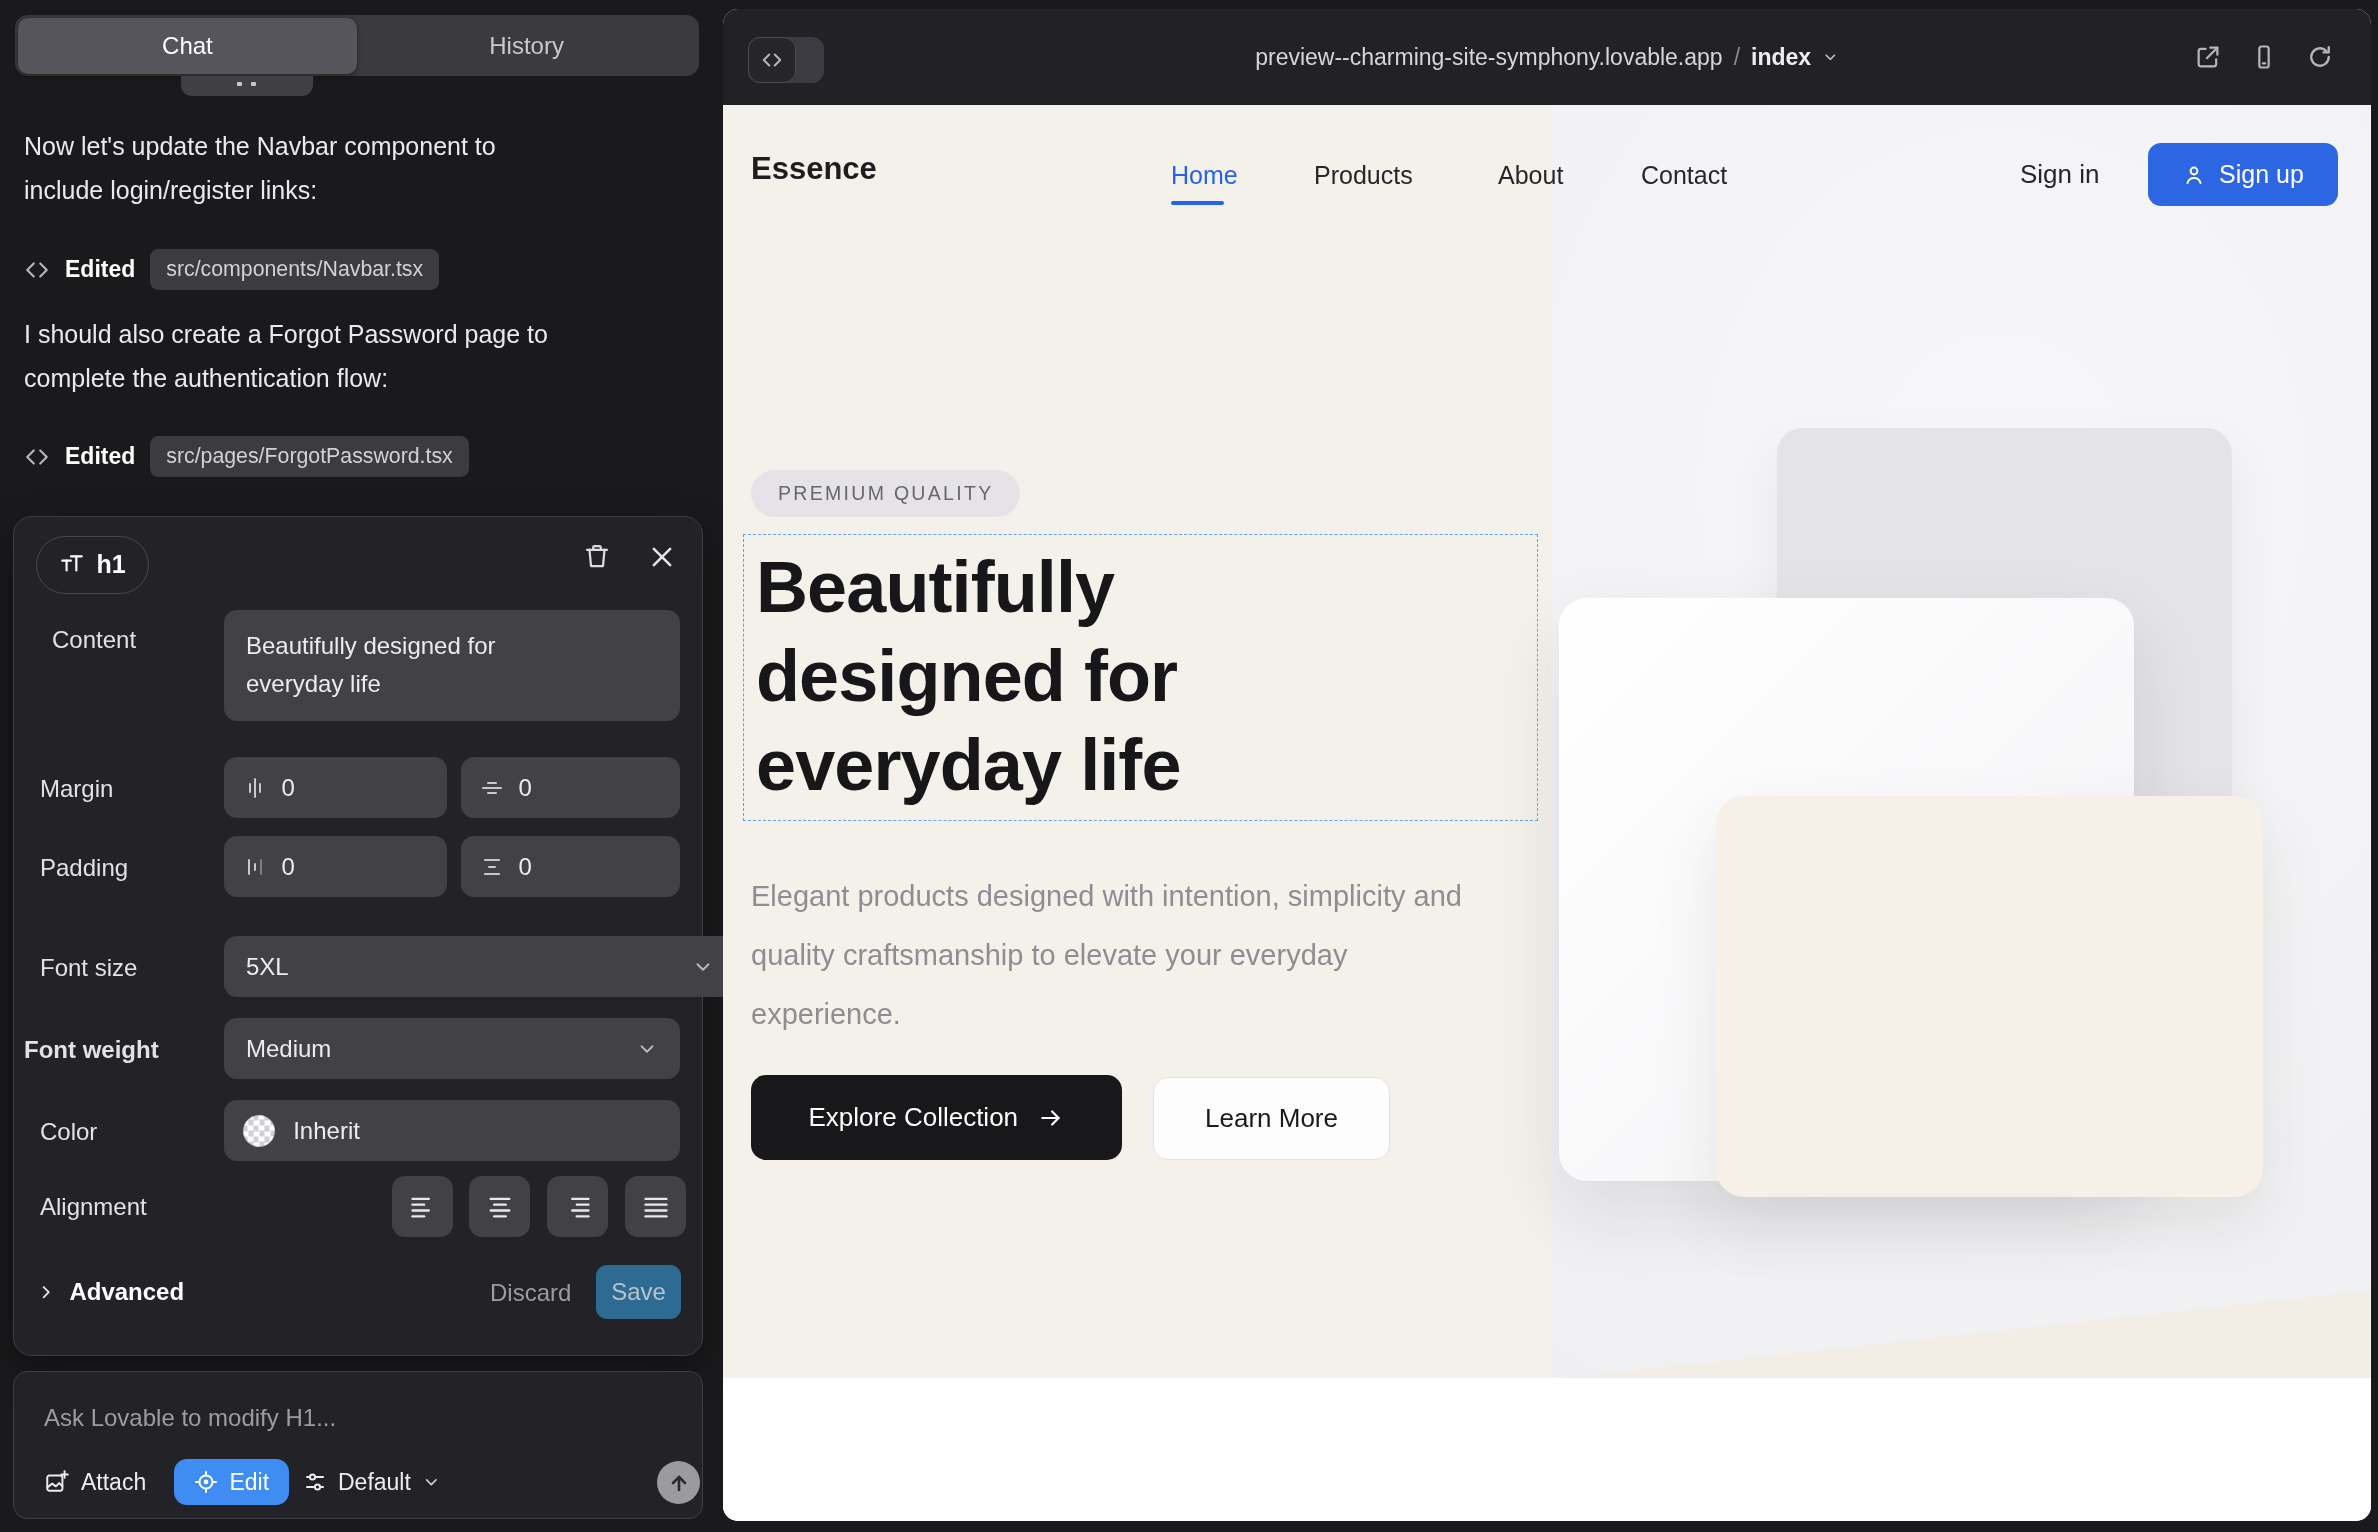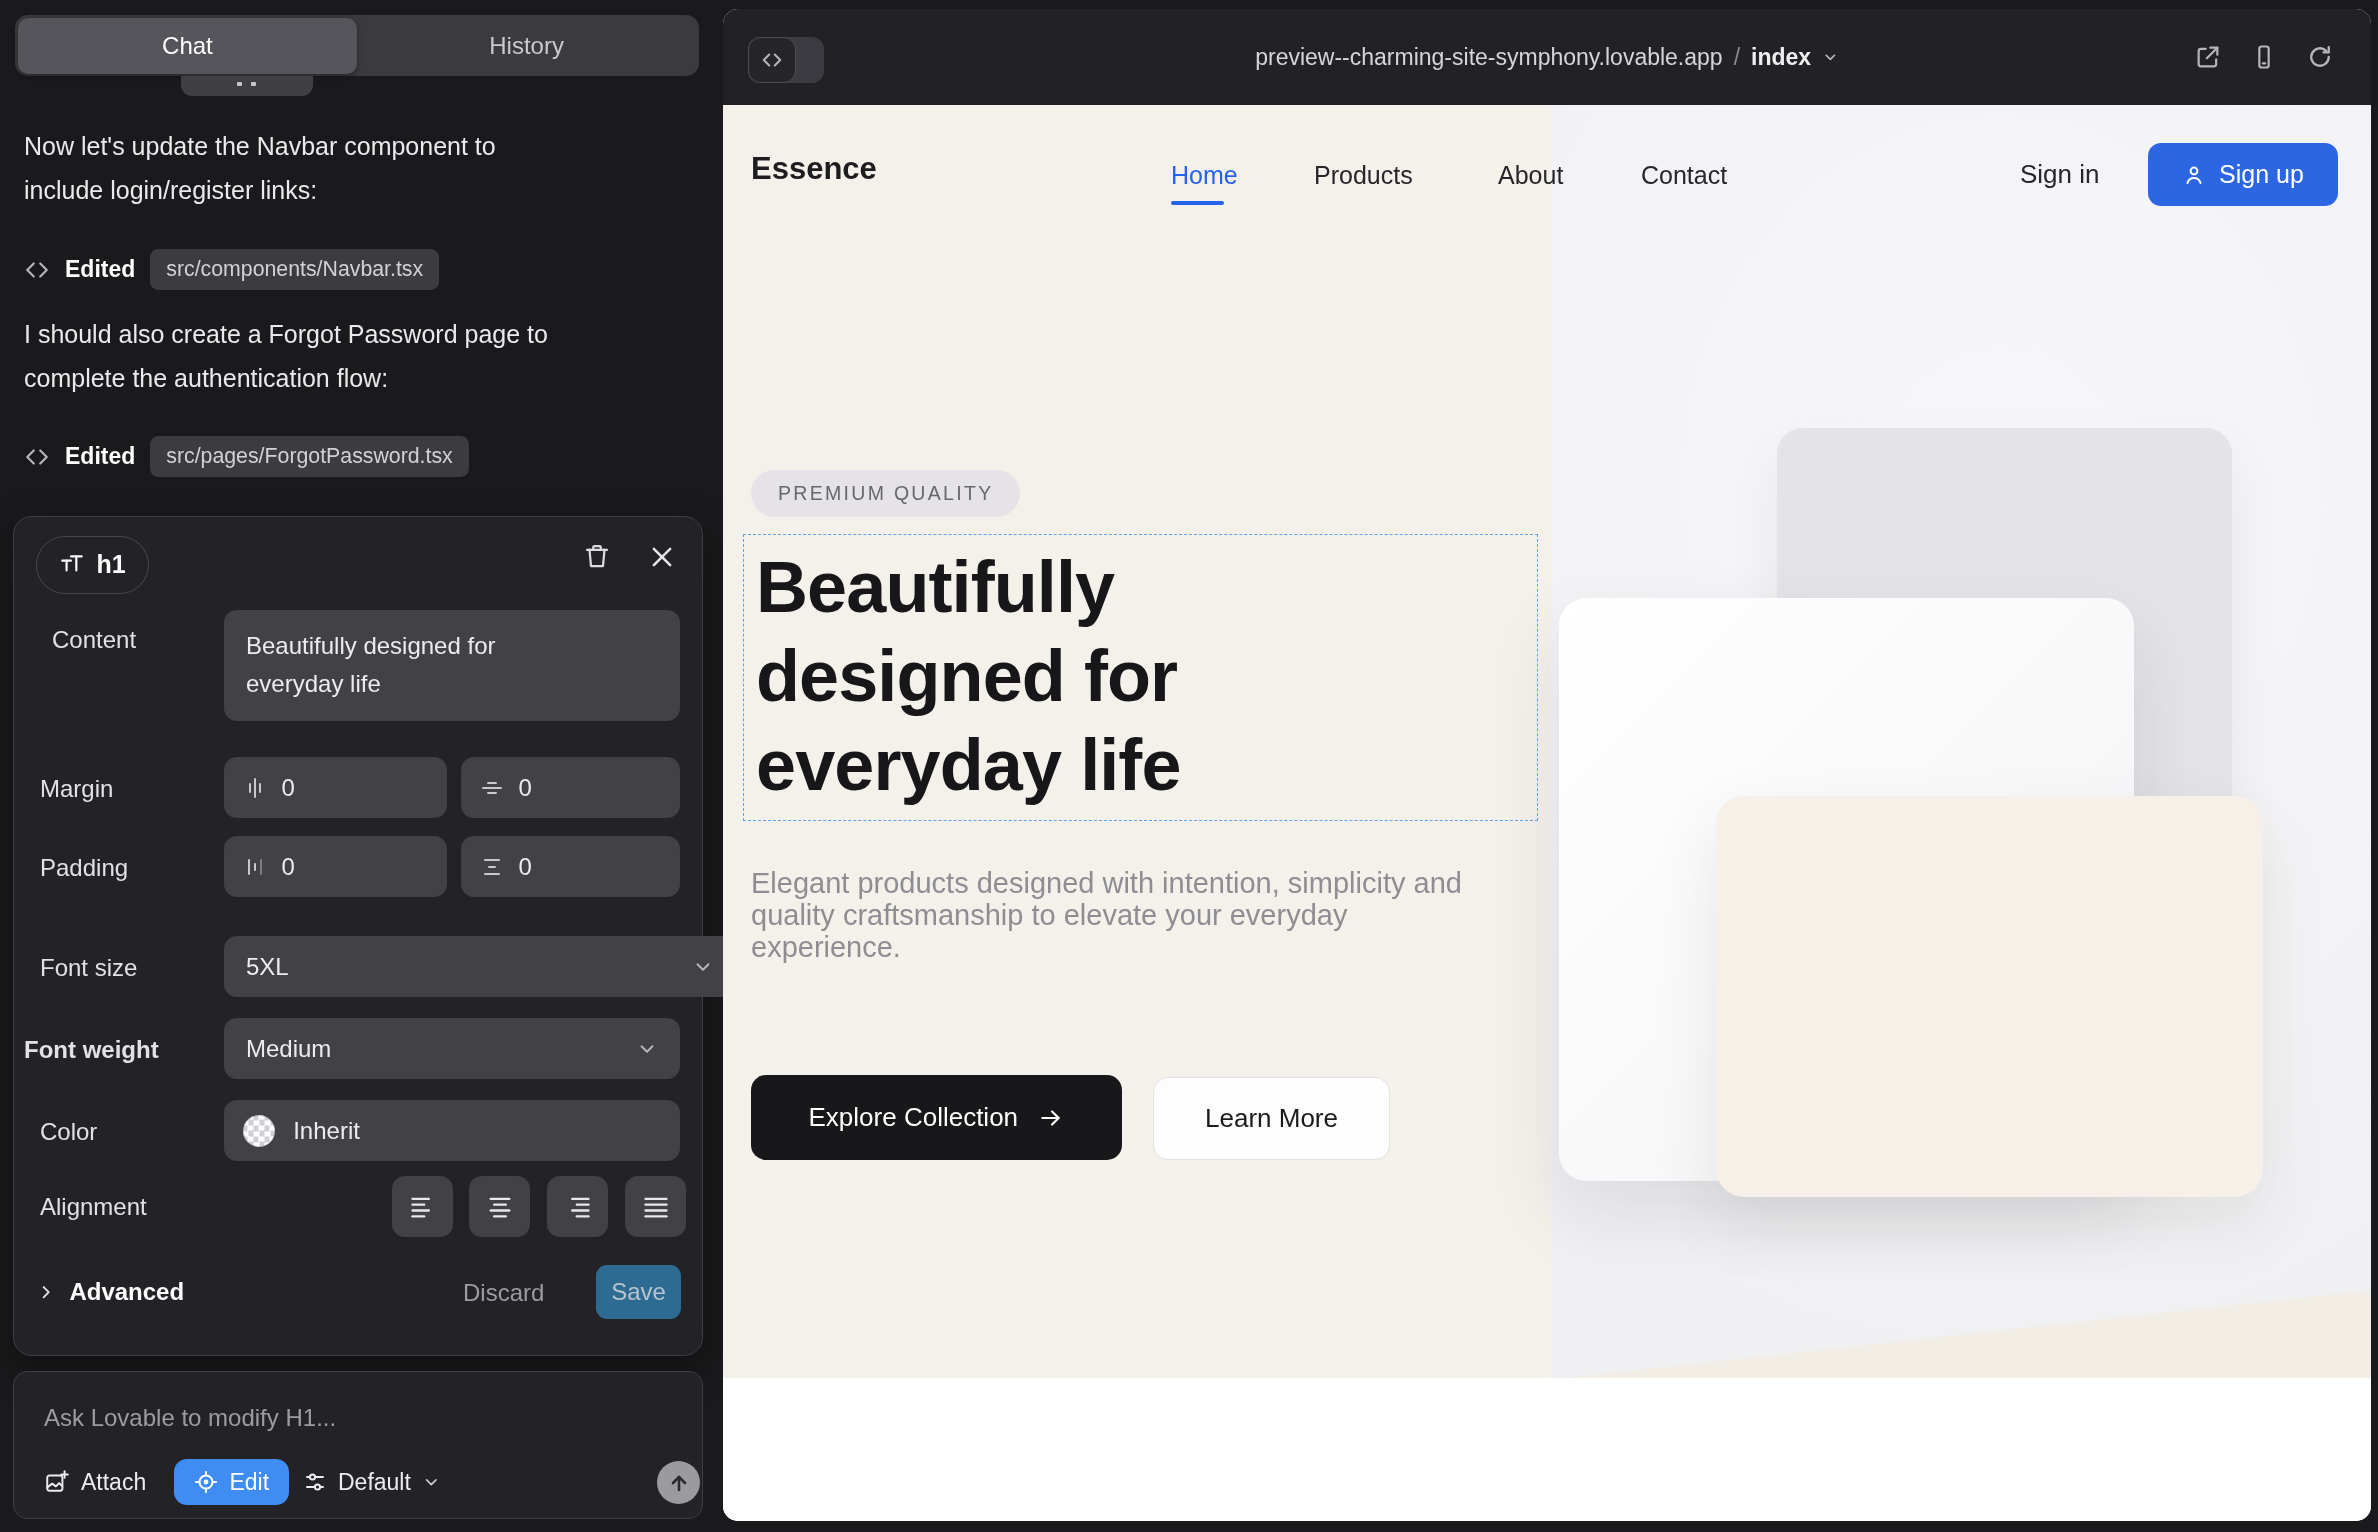--- a/index.html
+++ b/index.html
@@ -82,21 +82,21 @@
   .brand { color:#1d1d1f; font-size:31px; font-weight:700; }
   .navlink { font-size:25px; color:#27272a; }
   .navlink.active { color:#2563eb; }
   .nav-underline { position:absolute; background:#2563eb; height:3.7px; border-radius:1.9px; }
   .signup { width:190px; height:63px; background:#2d66e3; border-radius:13px; color:#ffffff;
     display:flex; align-items:center; justify-content:center; gap:13px; font-size:25px; font-weight:500; }
   .badge { height:47px; padding:0 27px; background:#e5e3e7; border-radius:24px; color:#67676d;
     font-size:19.5px; letter-spacing:2.3px; display:inline-flex; align-items:center; font-weight:500; }
   .selbox { width:795px; height:287px; border:1.9px dashed #5ea3e6; }
   .h1 { width:612px; font-size:72px; line-height:89px; font-weight:600; color:#17171a; letter-spacing:-0.9px; }
-  .para { width:751px; font-size:29px; line-height:32px; color:#8d8d92; }
+  .para { width:751px; font-size:29px; line-height:59px; color:#8d8d92; }
   .cta-dark { width:371px; height:85px; background:#18181b; border-radius:15px; color:#ffffff;
     font-size:26px; display:flex; align-items:center; justify-content:center; gap:20.4px; }
   .cta-light { width:237px; height:83px; background:#fdfdfd; border:1.9px solid #e4e2de;
     border-radius:15px; color:#1b1b1e; font-size:26px; display:flex; align-items:center; justify-content:center; }
   .shape { position:absolute; }
   .shape-gray { left:1054px; top:323px; width:455px; height:519px; border-radius:26px;
     background:#e4e3e7; box-shadow:0 23px 56px rgba(20,20,40,.06); }
   .shape-white { left:836px; top:493px; width:575px; height:583px; border-radius:28px;
     background:linear-gradient(135deg,#ffffff 0%,#f3f3f6 100%); box-shadow:0 32px 74px rgba(30,30,60,.10); }
   .shape-cream { left:993px; top:691px; width:547px; height:401px; border-radius:28px;
@@ -284,21 +284,21 @@
       </div>
 
       <div class="abs" style="left:22px; top:748px; height:54px; display:flex; align-items:center; gap:13px; color:#fff;">
         <span class="icn" style="color:#e2e2e4;">
           <svg width="20.4" height="20.4" viewBox="0 0 24 24" fill="none" stroke="currentColor" stroke-width="2.2" stroke-linecap="round" stroke-linejoin="round">
               <polyline points="9 6 15 12 9 18"></polyline>
             </svg>
         </span>
         <span style="font-size:24px; font-weight:600;">Advanced</span>
       </div>
-      <div class="ghost-txt abs" style="left:449px; top:762px;">Discard</div>
+      <div class="ghost-txt abs" style="left:476px; top:762px;">Discard</div>
       <div class="save-btn abs" style="left:582px; top:748px; width:85px; height:54px;">Save</div>
     </div>
 
     <div class="composer abs">
       <div class="placeholder abs" style="left:30px; top:32px;">Ask Lovable to modify H1...</div>
 
       <div class="pill-btn abs" style="left:30px; top:87px;">
         <span class="icn" style="color:#ececee;">
           <svg width="26" height="26" viewBox="0 0 24 24" fill="none" stroke="currentColor" stroke-width="1.8" stroke-linecap="round" stroke-linejoin="round">
               <rect x="3" y="6" width="14" height="14" rx="2"></rect>

